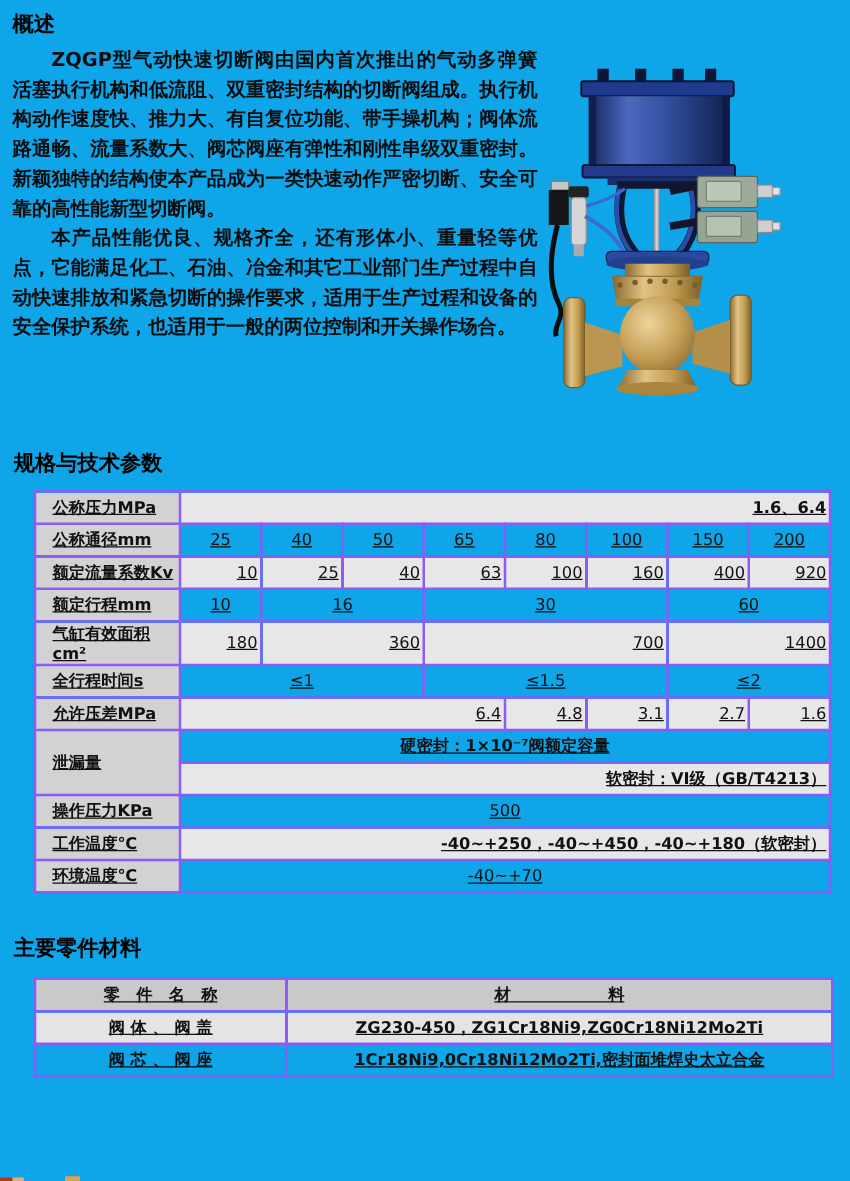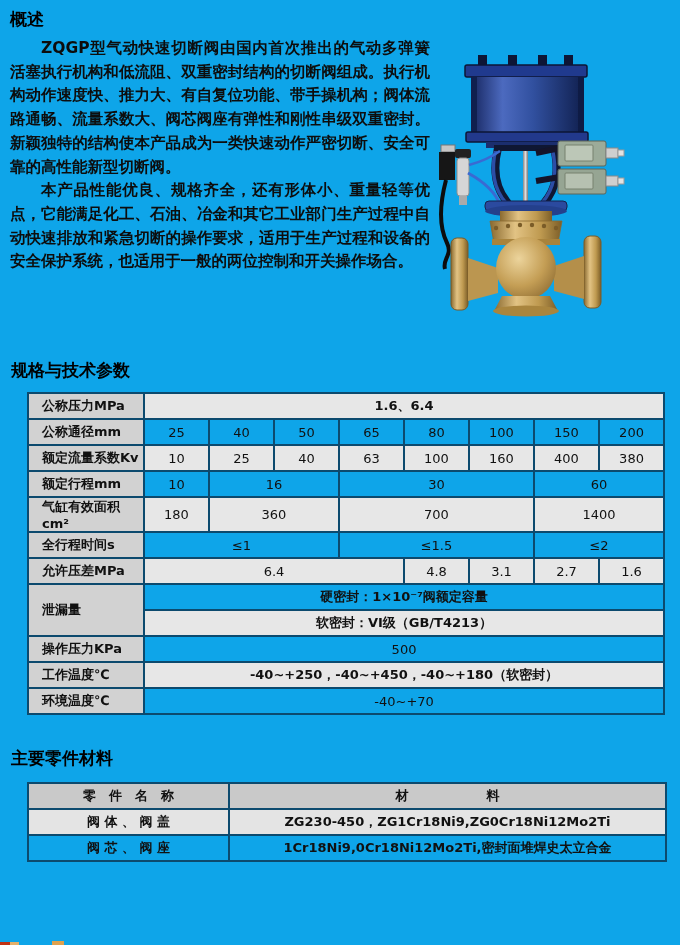--- a/index.html
+++ b/index.html
@@ -15,29 +15,29 @@
   .overview-body { position: relative; height: 280px; margin-top: 6px; }
   .overview-text { width: 430px; padding-left: 10px; }
   .overview-text p {
     margin: 0; font-size: 15.5px; line-height: 23.7px; font-weight: bold;
     text-align: justify; text-indent: 2em; color: #0d0d0d;
   }
   .valve-photo { position: absolute; left: 438px; top: 16px; }
 
   #specs-title { margin: 42px 0 0 11px; }
   table { border-collapse: collapse; table-layout: fixed; margin-left: 27px; width: 638px; }
-  td { border: 2px solid #0c4a6e; text-align: center; padding: 0 2px; overflow: hidden; }
+  td { border: 2px solid #8b5cf6; text-align: center; padding: 0 2px; overflow: hidden; text-decoration: underline; }
 
   .specs-table { margin-top: 10px; }
   .specs-table td { height: 26px; font-size: 13px; font-weight: normal; }
   .specs-table td.lbl {
     background: #d2d2d2; text-align: left; padding-left: 13px;
     font-weight: bold; font-size: 13px;
   }
-  .specs-table td.alt { background: #e7e7e7; }
+  .specs-table td.alt { background: #e7e7e7; text-align: right; }
   .specs-table td.cjk { font-weight: bold; }
 
   #materials-title { margin: 32px 0 12px 11px; }
   .materials-table { margin-top: 10px; }
   .materials-table td { height: 26px; font-size: 13px; font-weight: bold; }
   .materials-table td.hdr { background: #c9c9c9; }
   .materials-table td.alt { background: #e4e4e4; }
   .materials-table col.c-part { width: 201px; }
   .materials-table col.c-mat { width: 437px; }
 
@@ -192,21 +192,21 @@
       </tr>
       <tr>
         <td class="lbl">额定流量系数Kv</td>
         <td class="alt">10</td>
         <td class="alt">25</td>
         <td class="alt">40</td>
         <td class="alt">63</td>
         <td class="alt">100</td>
         <td class="alt">160</td>
         <td class="alt">400</td>
-        <td class="alt">380</td>
+        <td class="alt">920</td>
       </tr>
       <tr>
         <td class="lbl">额定行程mm</td>
         <td>10</td>
         <td colspan="2">16</td>
         <td colspan="3">30</td>
         <td colspan="2">60</td>
       </tr>
       <tr>
         <td class="lbl">气缸有效面积cm²</td>

